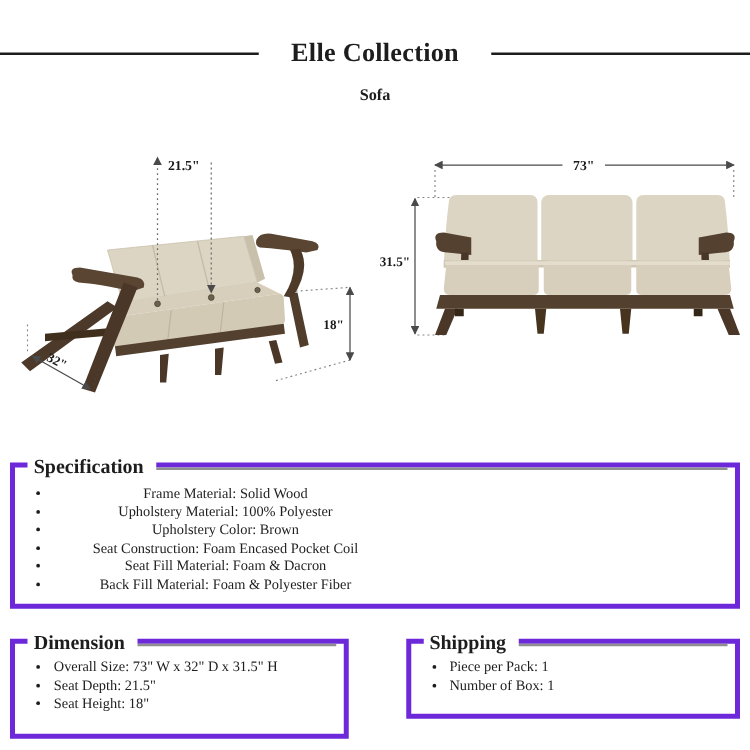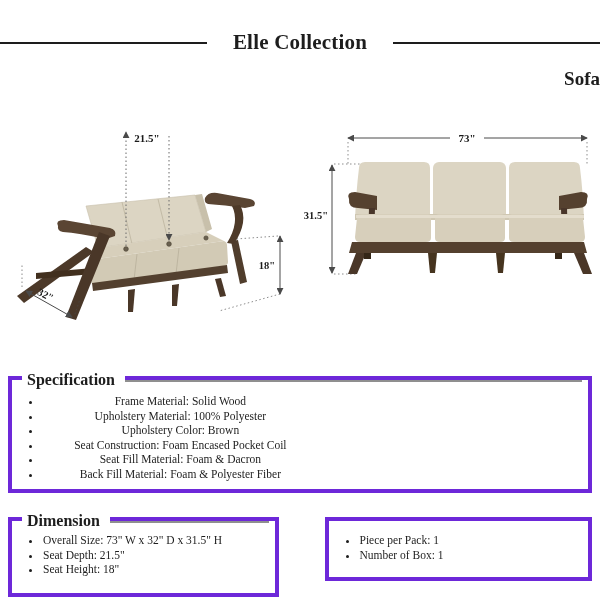--- a/index.html
+++ b/index.html
@@ -10,21 +10,21 @@
   }
   
   .header { padding-top:30px; }
   .title-row { display:flex; align-items:center; }
   .title-rule { flex:1; height:2px; background:#1d1d1d; }
   .collection-title {
     margin:0 26px; font-size:21px; font-weight:bold; letter-spacing:.2px;
     white-space:nowrap;
   }
   .subtitle {
-    text-align:right; margin-top:13px; font-size:19px; font-weight:600;
+    text-align:center; margin-top:13px; font-size:13px; font-weight:600;
   }
   
   .figures { display:flex; margin-top:12px; }
   .fig { width:300px; height:250px; }
   .fig svg { display:block; }
   .dim-text { font-family:"Liberation Serif","DejaVu Serif",serif; font-weight:bold; font-size:11px; fill:#1a1a1a; }
   .dim-text.small { font-size:10.5px; }
   
   .panel {
     position:relative; border:4px solid #6d28d9; background:#fff;
@@ -219,18 +219,22 @@
       <span class="panel-line"></span>
     </div>
     <ul class="spec-list">
         <li>Overall Size: 73" W x 32" D x 31.5" H</li>
         <li>Seat Depth: 21.5"</li>
         <li>Seat Height: 18"</li>
       </ul>
   </div>
 
   <div class="panel shipping-panel">
+    <div class="panel-head">
+      <span class="panel-title">Shipping</span>
+      <span class="panel-line"></span>
+    </div>
     <ul class="spec-list">
         <li>Piece per Pack: 1</li>
         <li>Number of Box: 1</li>
       </ul>
   </div>
 </div>
 
 </body></html>

